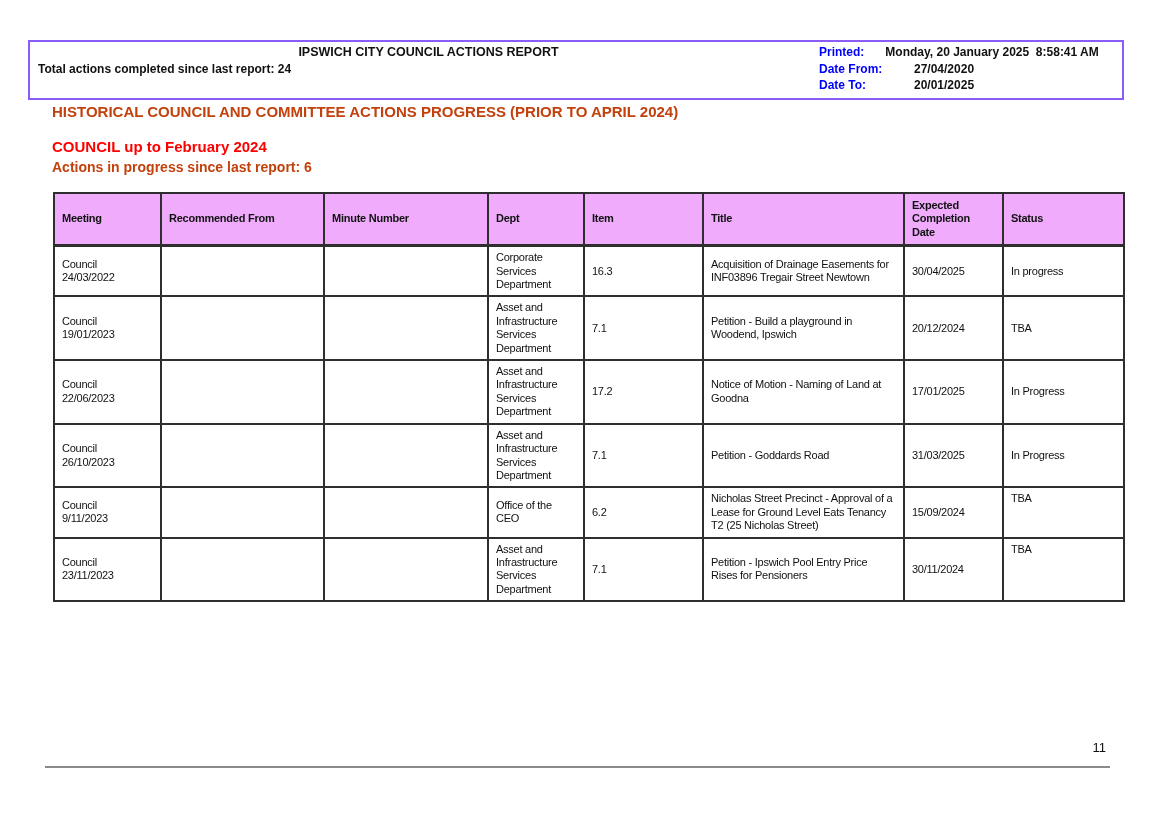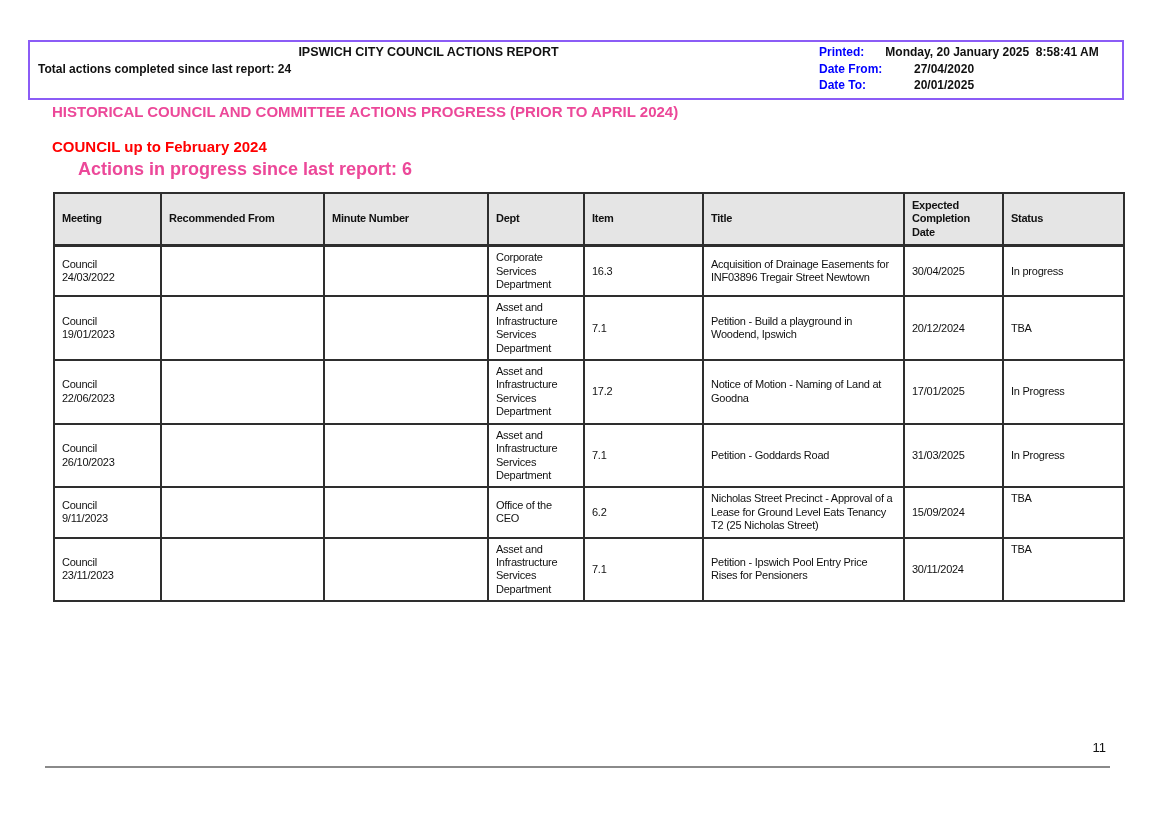--- a/index.html
+++ b/index.html
@@ -37,57 +37,56 @@
   .hr-value { font-weight: bold; }
   .hr-value.bold { font-weight: bold; }
 
   
   .main-heading {
     position: absolute;
     left: 52px;
     top: 103px;
     font-size: 15px;
     font-weight: bold;
-    color: #ec4899;
+    color: #c2410c;
   }
   .sub-heading {
     position: absolute;
     left: 52px;
     top: 138px;
     font-size: 15px;
     font-weight: bold;
     color: #ff0000;
   }
   .actions-line {
     position: absolute;
     left: 52px;
     top: 159px;
-    font-size: 18px;
-    font-weight: bold;
-    color: #ec4899;
-    margin-left: 26px;
+    font-size: 14px;
+    font-weight: bold;
+    color: #c2410c;
   }
 
   
   table.actions-table {
     position: absolute;
     left: 53px;
     top: 192px;
     width: 1070px;
     border-collapse: collapse;
     table-layout: fixed;
     font-size: 11px;
     letter-spacing: -0.25px;
     line-height: 1.22;
   }
   .actions-table th, .actions-table td {
     border: 2px solid #2e2e2e;
   }
   .actions-table thead th {
-    background: #e5e5e5;
+    background: #f0abfc;
     font-weight: bold;
     text-align: left;
     vertical-align: middle;
     padding: 5px 7px;
     border-bottom: 3px solid #2e2e2e;
   }
   .actions-table td {
     vertical-align: middle;
     padding: 4px 7px;
     background: #ffffff;

